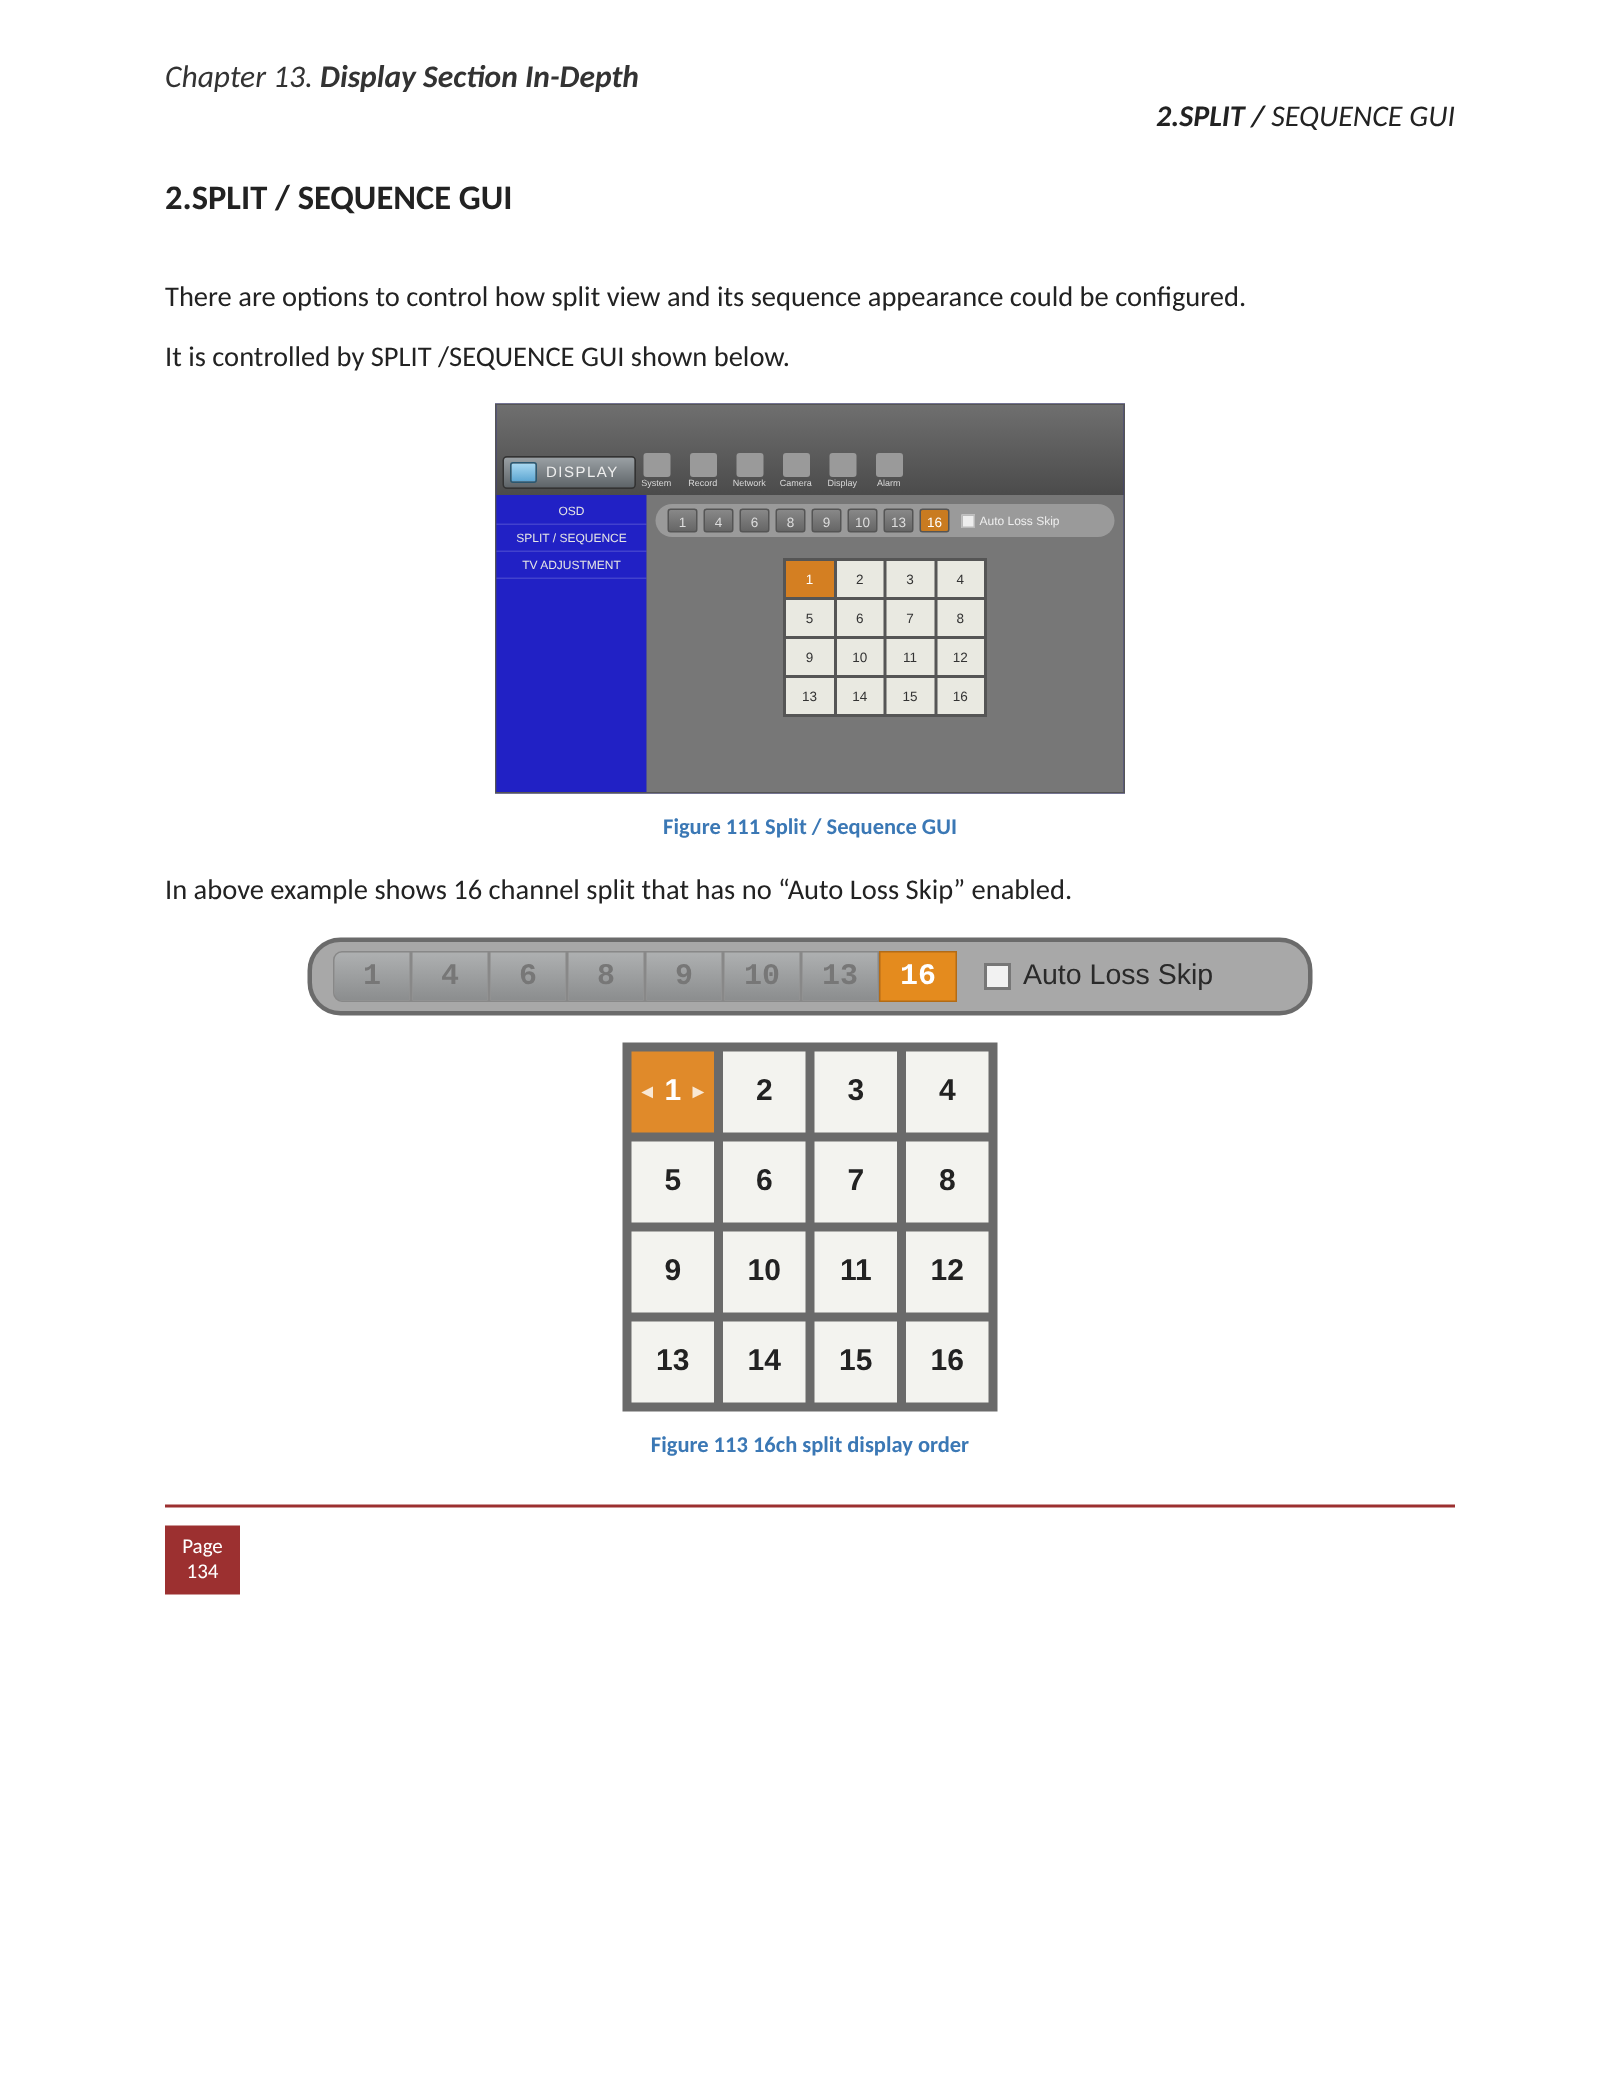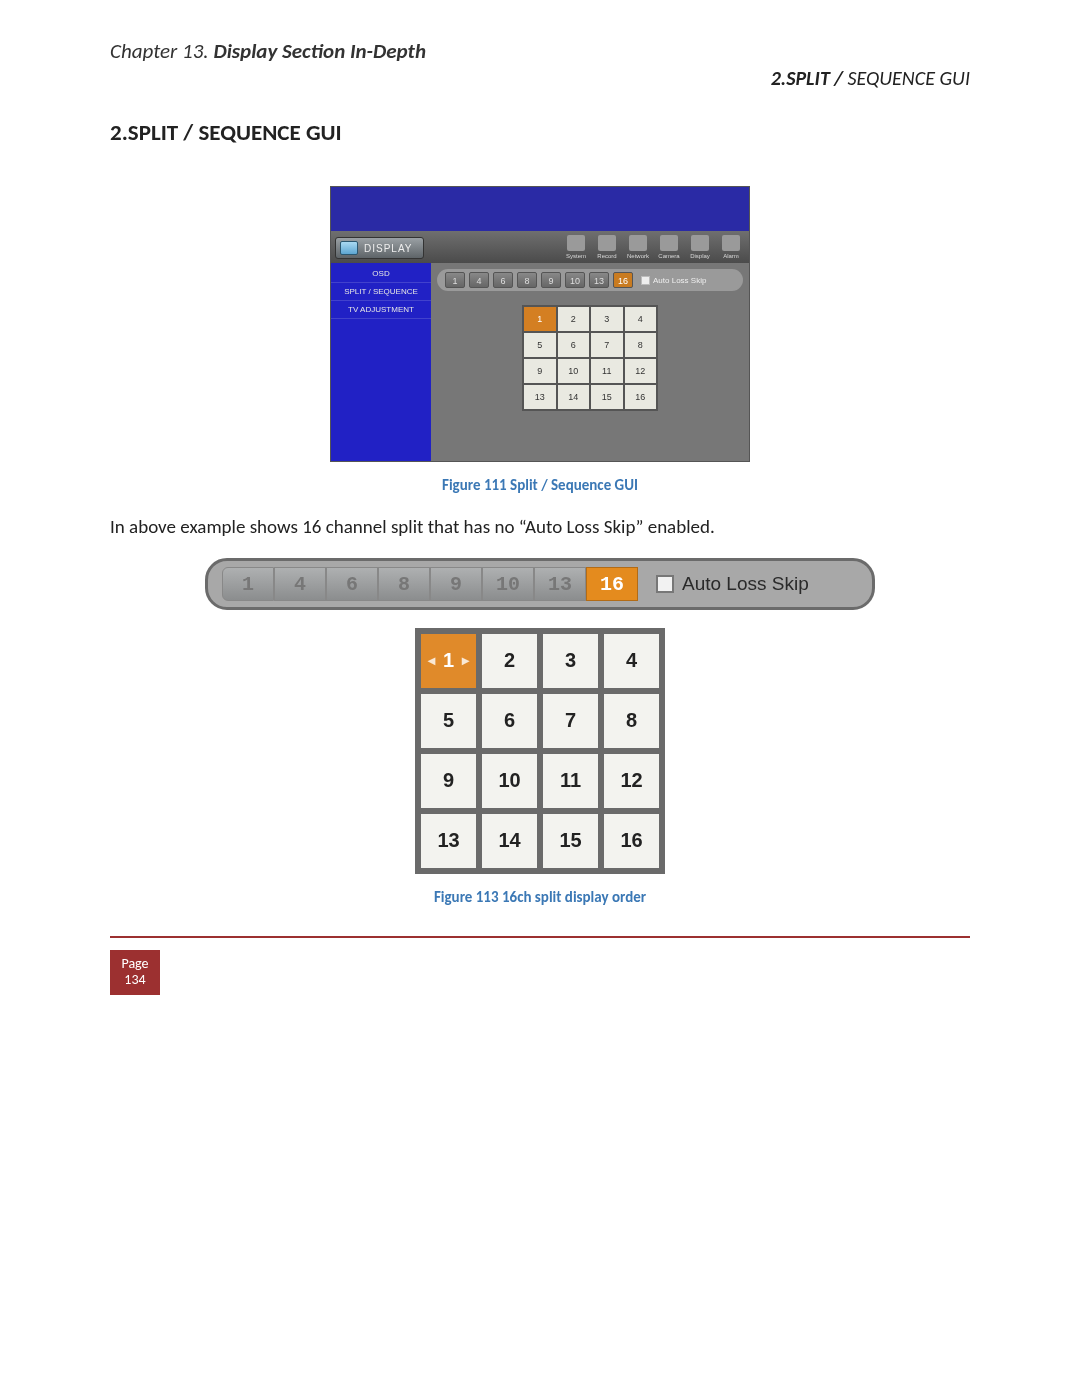--- a/index.html
+++ b/index.html
@@ -51,26 +51,24 @@
   
   .dvr {
     width: 420px;
     margin: 18px auto 10px;
     border: 1px solid #555;
     background: #2a2aa5;
     font-family: Verdana, Arial, sans-serif;
   }
   .dvr-top {
     display: flex;
-    justify-content: space-between;
     align-items: flex-end;
     background: linear-gradient(#6f6f6f, #4b4b4b);
-    height: 32px;
+    height: 60px;
     padding: 0 4px 2px 2px;
-    margin-top: 44px;
   }
   .dvr-disp-tab {
     display: flex;
     align-items: center;
     gap: 6px;
     background: linear-gradient(#9aa0a4, #5e6468);
     border: 1px solid #333;
     border-radius: 3px;
     padding: 3px 10px 3px 4px;
     color: #eee;
@@ -271,20 +269,22 @@
   <div class="chapter-title">
     <span>Chapter 13.</span>
     <b>Display Section In-Depth</b>
   </div>
   <div class="running-head">
     <b>2.SPLIT /</b><span> SEQUENCE GUI</span>
   </div>
 
   <h2 class="section-title">2.SPLIT / SEQUENCE GUI</h2>
 
+  <p class="body">There are options to control how split view and its sequence appearance could be configured.</p>
+  <p class="body">It is controlled by SPLIT /SEQUENCE GUI shown below.</p>
 
   <div class="fig-wrap">
     <div class="dvr">
       <div class="dvr-top">
         <div class="dvr-disp-tab">
           <span class="monitor-ico"></span>
           <span>DISPLAY</span>
         </div>
         <div class="dvr-nav">
           <div class="dvr-nav-item">

